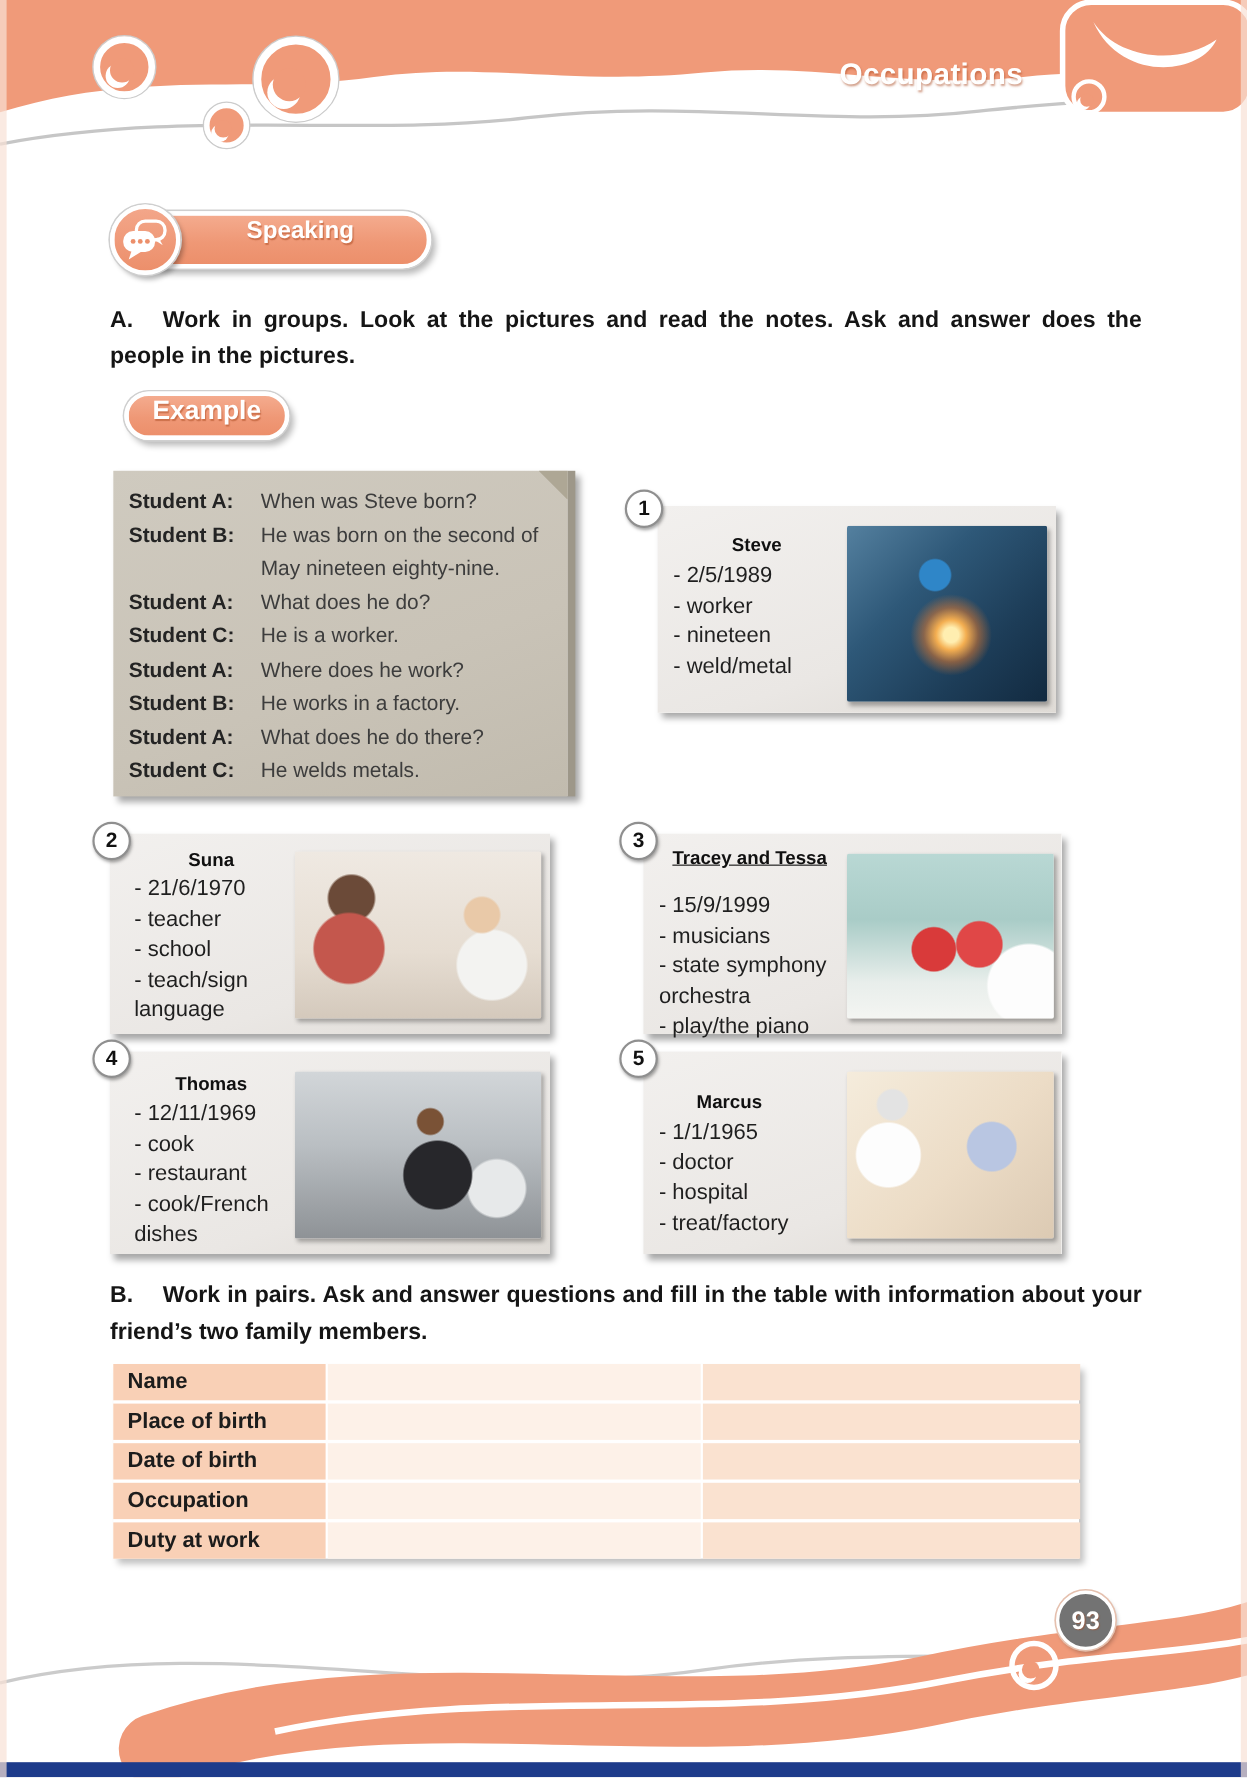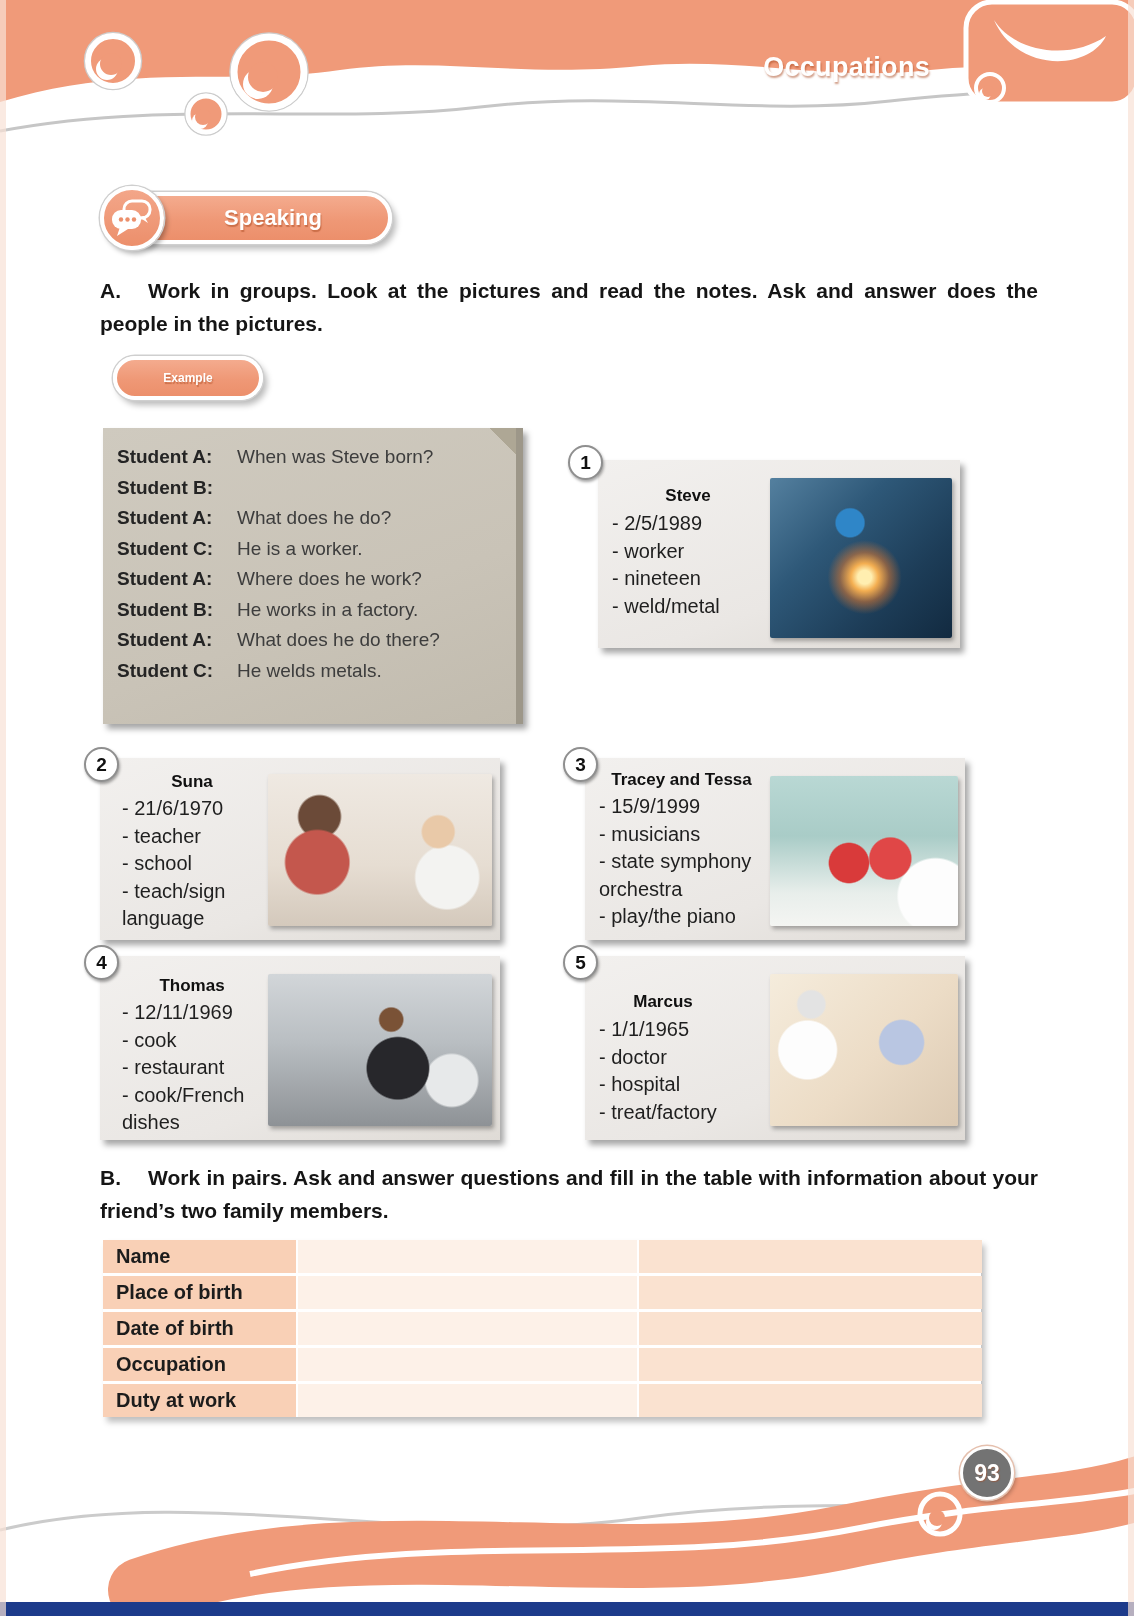--- a/index.html
+++ b/index.html
@@ -14,34 +14,34 @@
   .footer-art { position:absolute; top:1438px; left:0; width:1134px; height:178px; display:block; }
 
   .header-title { position:absolute; top:52px; right:204px; font-size:27px; font-weight:bold; color:#fff;
     text-shadow:1px 2px 2px rgba(170,75,35,.55); letter-spacing:.3px; }
 
   
   .badge { position:absolute; }
   .badge-pill { position:relative; background:linear-gradient(180deg,#f4ab8e 0%, #ef9876 55%, #ec8f6b 100%);
     border:4px solid #fff; border-radius:28px;
     box-shadow:0 0 0 1.5px #cfcfcf, 4px 5px 6px rgba(0,0,0,.28);
-    display:flex; align-items:center; justify-content:center; }
+    display:flex; align-items:flex-start; justify-content:center; }
   .badge-label { color:#fff; font-weight:bold; text-shadow:1px 2px 1px rgba(180,85,45,.6); }
 
   .badge.speaking { left:100px; top:192px; width:292px; height:56px; }
   .badge.speaking .badge-pill { margin-left:26px; width:266px; height:52px; }
   .badge.speaking .badge-label { font-size:22px; padding-left:28px; }
   .badge-icon { position:absolute; left:0; top:-6px; width:64px; height:64px; border-radius:50%;
     background:linear-gradient(180deg,#f3a689,#ec8f6b); border:4px solid #fff;
     box-shadow:0 0 0 1.5px #cfcfcf, 3px 4px 5px rgba(0,0,0,.3); z-index:2;
     display:flex; align-items:center; justify-content:center; }
 
   .badge.example { left:113px; top:356px; width:150px; height:44px; }
   .badge.example .badge-pill { width:150px; height:44px; border-radius:22px; }
-  .badge.example .badge-label { font-size:12px; }
+  .badge.example .badge-label { font-size:24px; }
 
   
   .instruction { position:absolute; left:100px; width:938px; font-size:21px; font-weight:bold;
     color:#151515; line-height:33px; text-align:justify; }
   .instruction .inst-label { float:left; width:48px; }
   #secA { top:274px; }
   #secB { top:1161px; }
 
   
   .dialogue { position:absolute; left:103px; top:428px; width:420px; height:296px;
@@ -74,21 +74,21 @@
 
   .card.c2 { left:100px; top:758px; width:400px; height:182px; }
   .card.c2 .cnum { left:-16px; top:-11px; }
   .card.c2 .ctext { width:168px; }
   .card.c2 .cname { margin-top:14px; margin-bottom:3px; }
   .card.c2 .photo { left:168px; top:16px; width:224px; height:152px; }
 
   .card.c3 { left:585px; top:758px; width:380px; height:182px; }
   .card.c3 .cnum { left:-22px; top:-11px; }
   .card.c3 .ctext { width:185px; padding-left:14px; }
-  .card.c3 .cname { margin-top:12px; margin-bottom:3px; }
+  .card.c3 .cname { margin-top:12px; margin-bottom:20px;text-decoration:underline; }
   .card.c3 .photo { left:185px; top:18px; width:188px; height:150px; }
 
   .card.c4 { left:100px; top:956px; width:400px; height:184px; }
   .card.c4 .cnum { left:-16px; top:-11px; }
   .card.c4 .ctext { width:168px; }
   .card.c4 .cname { margin-top:20px; margin-bottom:3px; }
   .card.c4 .photo { left:168px; top:18px; width:224px; height:152px; }
 
   .card.c5 { left:585px; top:956px; width:380px; height:184px; }
   .card.c5 .cnum { left:-22px; top:-11px; }
@@ -208,20 +208,21 @@
     </div>
   </div>
 
   <div class="dialogue">
     <div class="drow">
       <span class="spk">Student A:</span>
       <span class="dtx">When was Steve born?</span>
     </div>
     <div class="drow">
       <span class="spk">Student B:</span>
+      <span class="dtx">He was born on the second of May nineteen eighty-nine.</span>
     </div>
     <div class="drow">
       <span class="spk">Student A:</span>
       <span class="dtx">What does he do?</span>
     </div>
     <div class="drow">
       <span class="spk">Student C:</span>
       <span class="dtx">He is a worker.</span>
     </div>
     <div class="drow">

